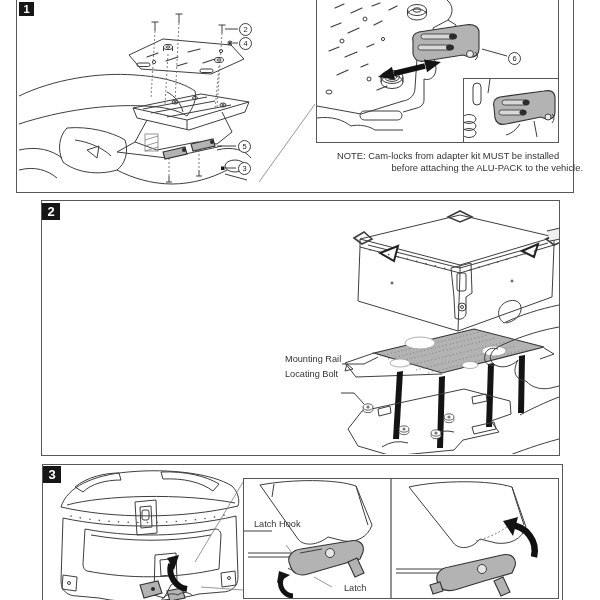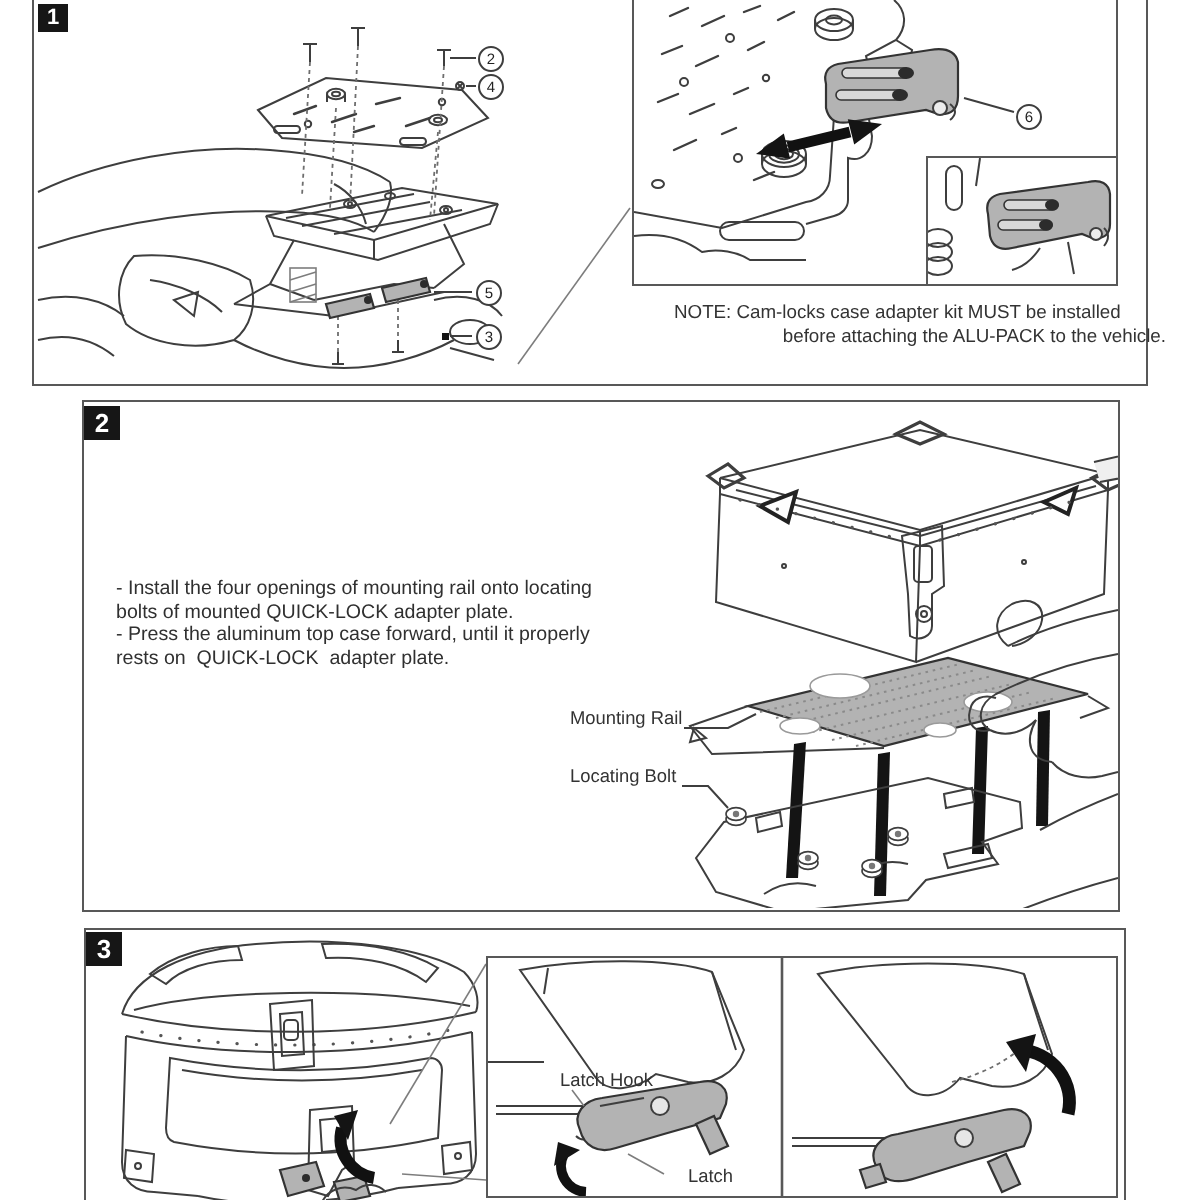--- a/index.html
+++ b/index.html
@@ -197,34 +197,28 @@
         <ellipse class="dk" cx="59" cy="33.5" rx="3.5" ry="2.8"></ellipse>
         <circle cx="84" cy="38" r="3" style="fill:#ececec"></circle>
         <path d="M88,35 Q92,39 88,44"></path>
         <path d="M56,45 Q50,54 42,56"></path>
           <path d="M70,42 L73,58"></path>
       </svg>
     </div>
   </div>
 
   <div class="notetext" style="left:320px;top:150px;width:246px;">
-    <span style="display:block;">NOTE: Cam-locks case adapter kit MUST be installed</span>
+    <span style="display:block;">NOTE: Cam-locks from adapter kit MUST be installed</span>
     <span style="display:block;text-align:right;">before attaching the ALU-PACK to the vehicle.</span>
   </div>
 </div>
 
 <div class="panel" style="left:41px;top:200px;width:517px;height:254px;">
   <div class="badge b23" style="left:0;top:2px;">2</div>
 
-  <div class="instr" style="left:16px;top:88px;width:280px;">
-    <span>- Install the four openings of mounting rail onto locating</span>
-    <span>bolts of mounted QUICK-LOCK adapter plate.</span>
-    <span>- Press the aluminum top case forward, until it properly</span>
-    <span>rests on  QUICK-LOCK  adapter plate.</span>
-  </div>
 
   <svg width="517" height="253" viewBox="0 0 517 253">
 
     <g>
       <path d="M318,38 L418,14 L512,36 L418,64 Z"></path>
       <path d="M318,38 L318,46 L418,72 L512,44 L512,36"></path>
       <path d="M418,64 L418,72"></path>
       <path d="M326,44 L418,67 L506,42"></path>
       <path d="M318,46 L316,100 L416,130 L418,72"></path>
       <path d="M512,44 L510,96 L416,130"></path>
@@ -304,21 +298,21 @@
       <path d="M517,238 C498,243 478,250 463,256"></path>
     </g>
 
     <g>
       <path d="M300,163 L322,163 L336,156"></path>
       <path d="M299,192 L312,192 L322,203"></path>
     </g>
   </svg>
 
   <div class="lbl" style="left:243px;top:153px;">Mounting Rail</div>
-  <div class="lbl" style="left:243px;top:182px;">Locating Bolt</div>
+  <div class="lbl" style="left:243px;top:168px;">Locating Bolt</div>
 </div>
 
 <div class="panel" style="left:42px;top:464px;width:519px;height:136px;border-bottom:none;">
   <div class="badge b23" style="left:0;top:1px;">3</div>
 
   <svg width="519" height="136" viewBox="0 0 519 136">
     <g>
       <path d="M18,42 C24,22 50,10 85,7 C128,3 170,9 189,21 C195,27 197,35 195,41"></path>
       <path d="M32,22 C44,12 62,8 76,8 L78,15 C62,15 48,19 40,27 Z"></path>
       <path d="M118,7 C142,6 163,11 176,19 L170,26 C158,17 140,13 120,14 Z"></path>
@@ -386,16 +380,16 @@
         <path d="M152,90 H198 M152,94 H198"></path>
         <path d="M198,90 L198,104 C198,108 193,110 190,106"></path>
         <path class="gray" d="M194,104 C190,96 196,89 205,88 L258,76 C267,74 273,79 271,87 L268,94 L240,102 L214,110 C205,113 196,112 194,104 Z"></path>
         <circle cx="238" cy="90" r="4.5" style="fill:#e6e6e6"></circle>
         <polygon class="gray" points="250,102 259,98 266,113 257,117"></polygon>
         <polygon class="gray" points="186,106 196,103 199,112 189,115"></polygon>
         <path class="arrow" d="M290,78 A26,26 0 0 0 266,46" style="stroke-width:6.5"></path>
         <polygon class="blk" points="259,42 274,38 269,57"></polygon>
       </g>
     </svg>
-    <div class="lbl" style="left:10px;top:56px;margin-left:26px;">Latch Hook</div>
+    <div class="lbl" style="left:10px;top:40px;">Latch Hook</div>
     <div class="lbl" style="left:100px;top:104px;">Latch</div>
   </div>
 </div>
 
 </body></html>

